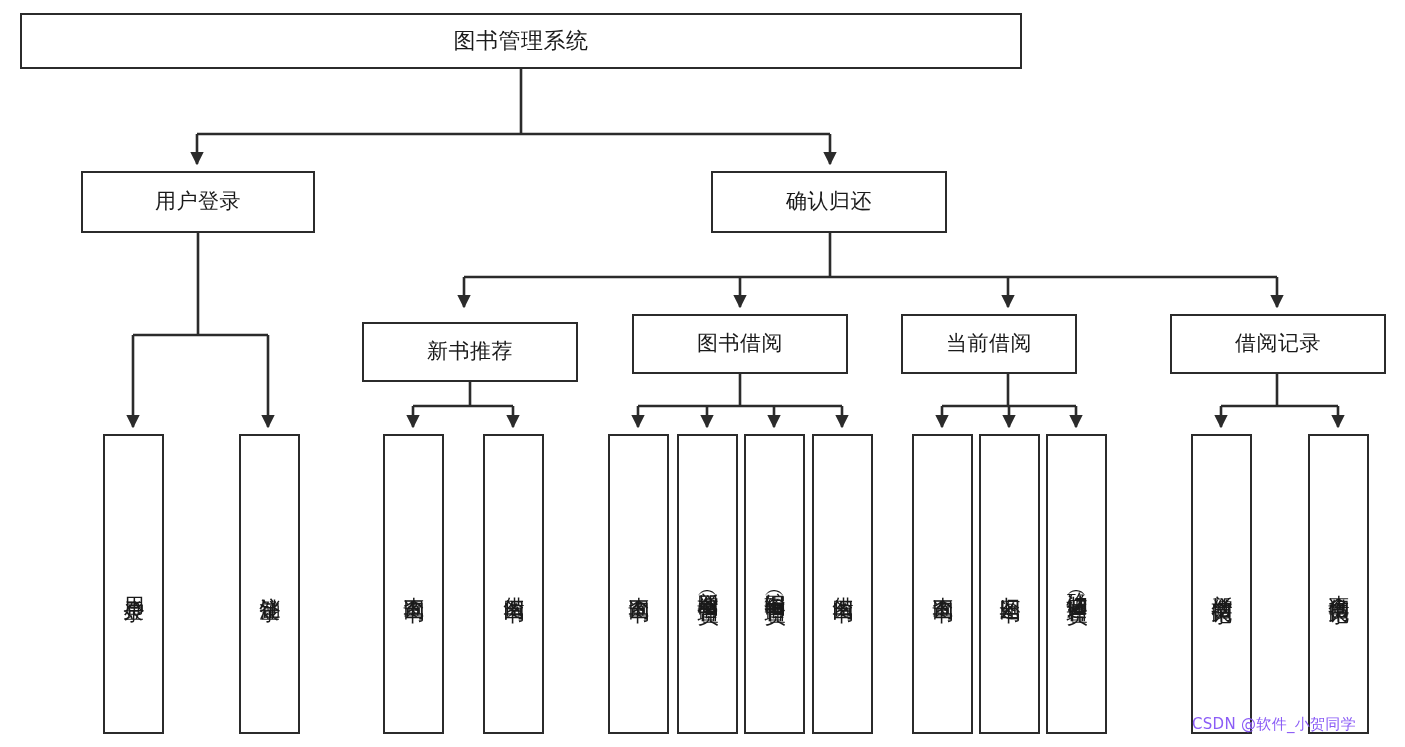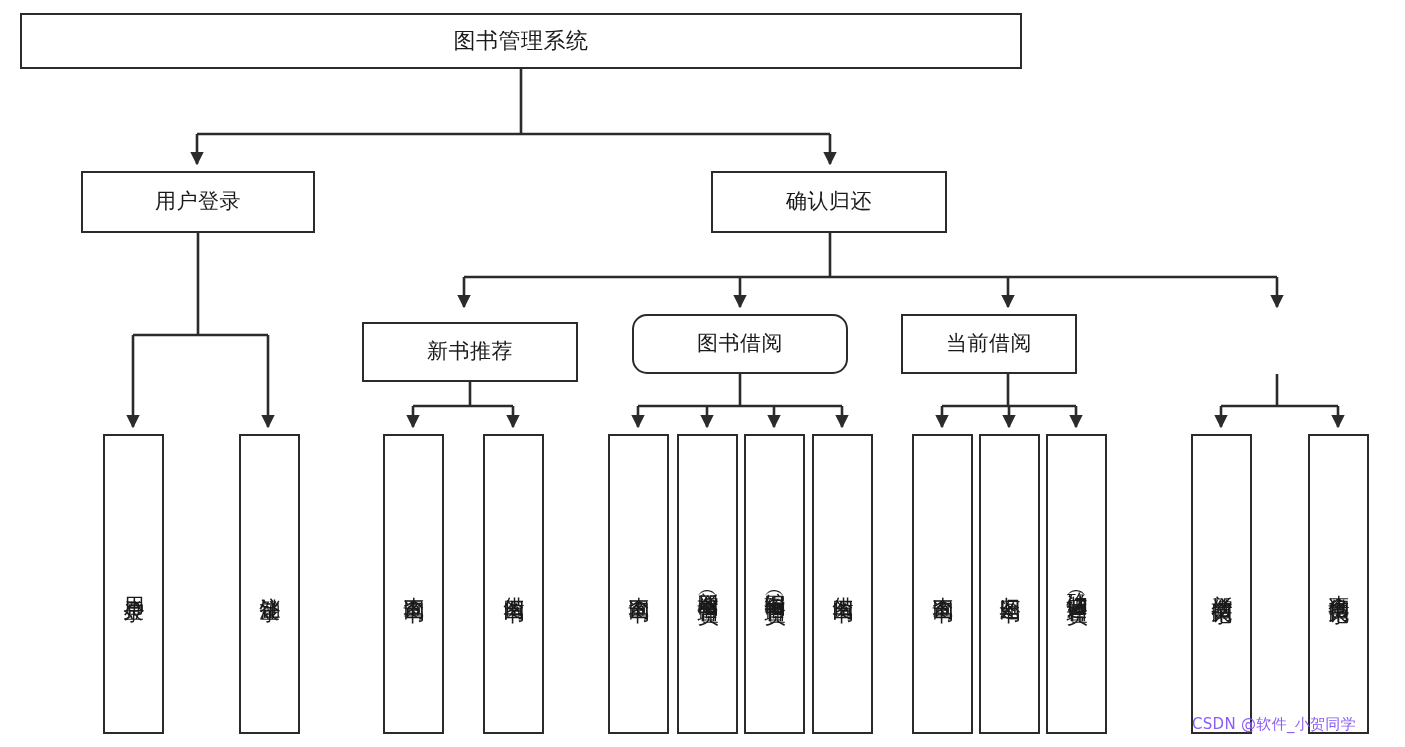--- a/index.html
+++ b/index.html
@@ -133,26 +133,29 @@
   <div class="node horiz" style="left:81px; top:171px; width:234px; height:62px;">
     <span class="label">用户登录</span>
   </div>
   <div class="node horiz" style="left:711px; top:171px; width:236px; height:62px;">
     <span class="label">确认归还</span>
   </div>
 
   <div class="node horiz" style="left:362px; top:314px; width:216px; height:60px;margin-top:8px;">
     <span class="label">新书推荐</span>
   </div>
-  <div class="node horiz" style="left:632px; top:314px; width:216px; height:60px;border-radius:15px;">
+  <div class="node horiz" style="left:632px; top:314px; width:216px; height:60px;">
     <span class="label">图书借阅</span>
   </div>
   <div class="node horiz" style="left:901px; top:314px; width:176px; height:60px;">
     <span class="label">当前借阅</span>
   </div>
+  <div class="node horiz" style="left:1170px; top:314px; width:216px; height:60px;">
+    <span class="label">借阅记录</span>
+  </div>
 
   <div class="node vert" style="left:103px; top:434px; width:61px; height:300px;">
     <span class="label">用户登录</span>
   </div>
   <div class="node vert" style="left:239px; top:434px; width:61px; height:300px;">
     <span class="label">注销登录</span>
   </div>
 
   <div class="node vert" style="left:383px; top:434px; width:61px; height:300px;">
     <span class="label">查询图书</span>

